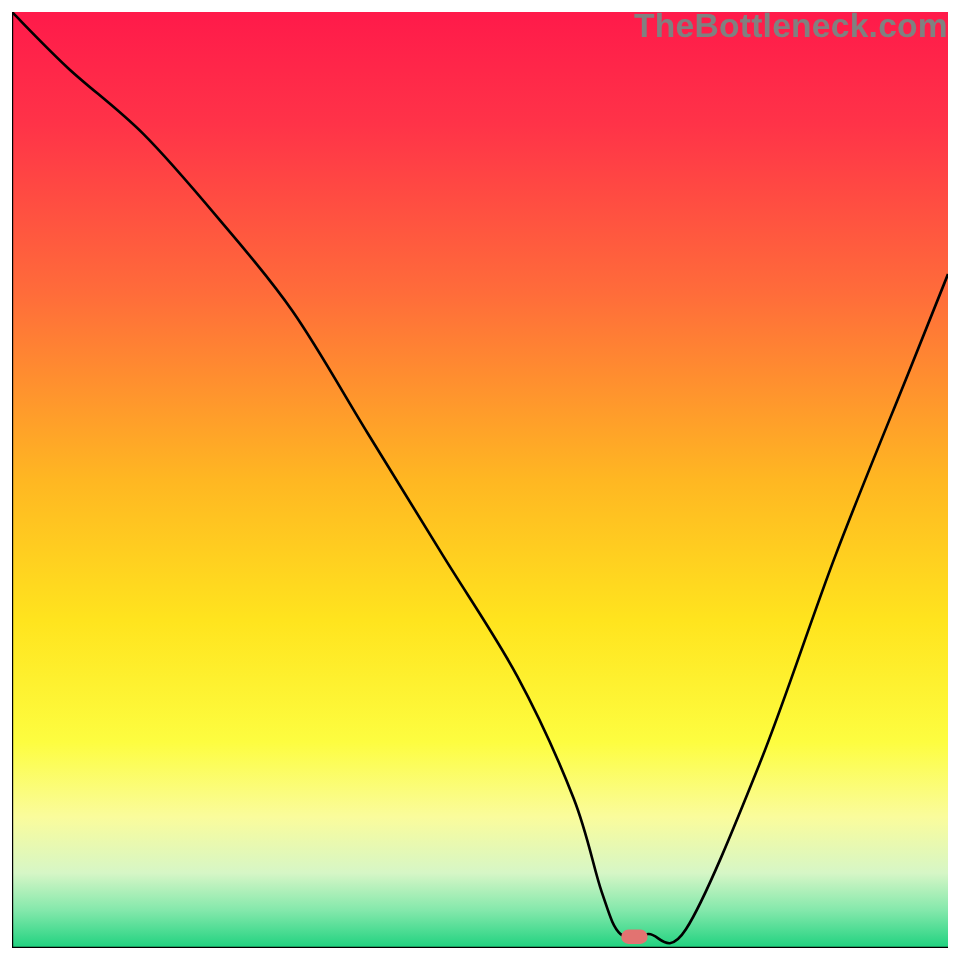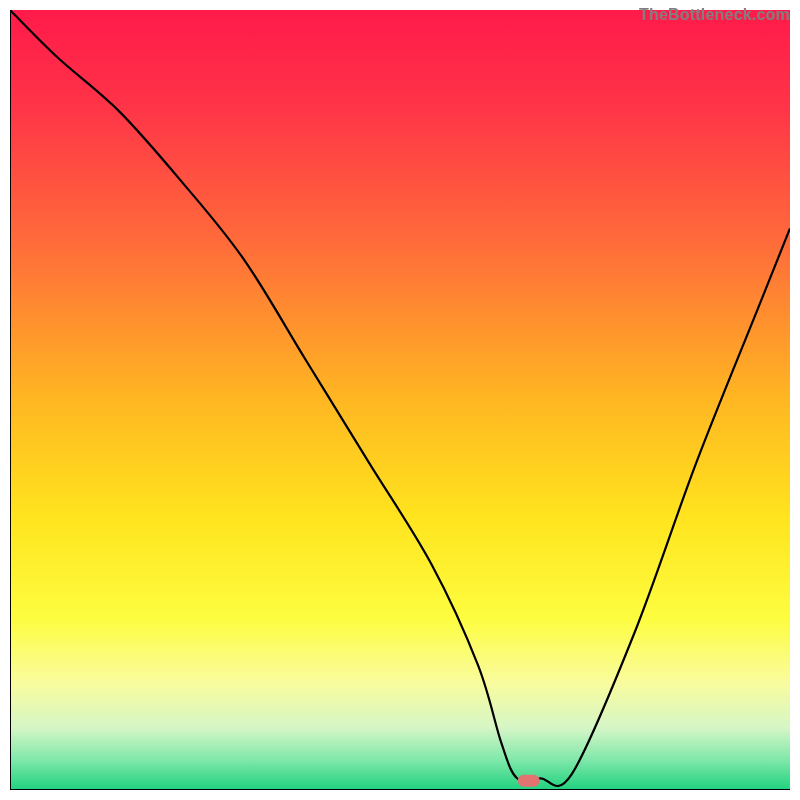--- a/index.html
+++ b/index.html
@@ -7,21 +7,21 @@
   .chart-container {
     position: relative;
     width: 800px;
     height: 800px;
   }
   .watermark {
     position: absolute;
     top: 6px;
     right: 10px;
     font-family: Arial, Helvetica, sans-serif;
-    font-size: 16px;
+    font-size: 28px;
     font-weight: bold;
     color: #808080;
     z-index: 20;
     letter-spacing: 0.2px;
   }
   .plot-area {
     position: absolute;
     left: 10px;
     top: 10px;
     width: 780px;

